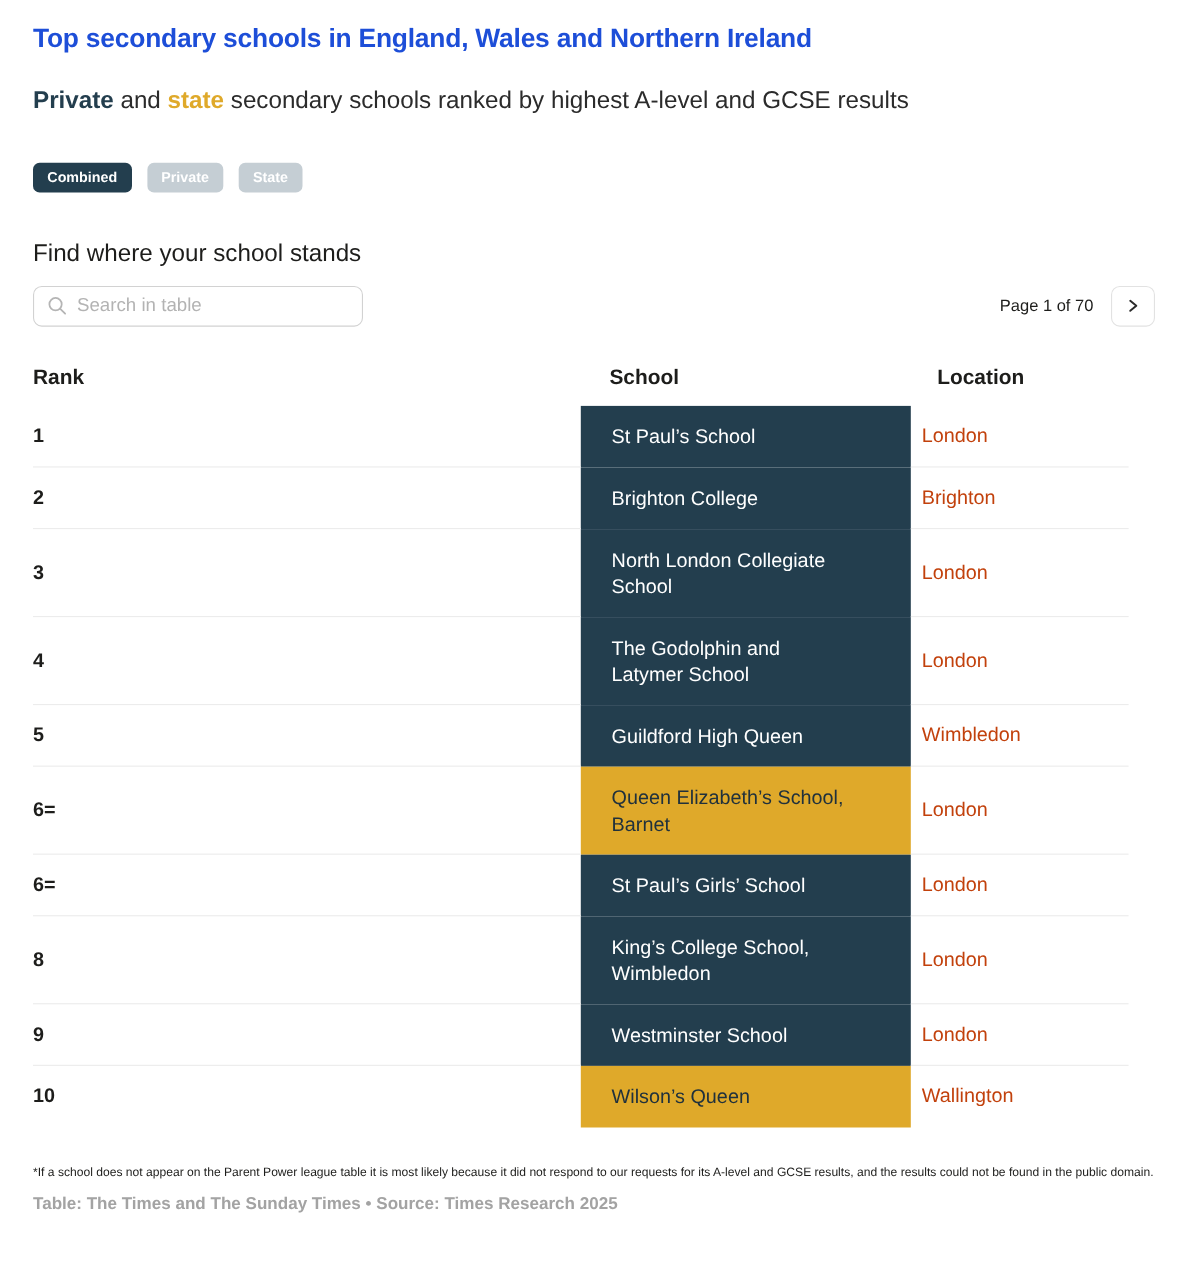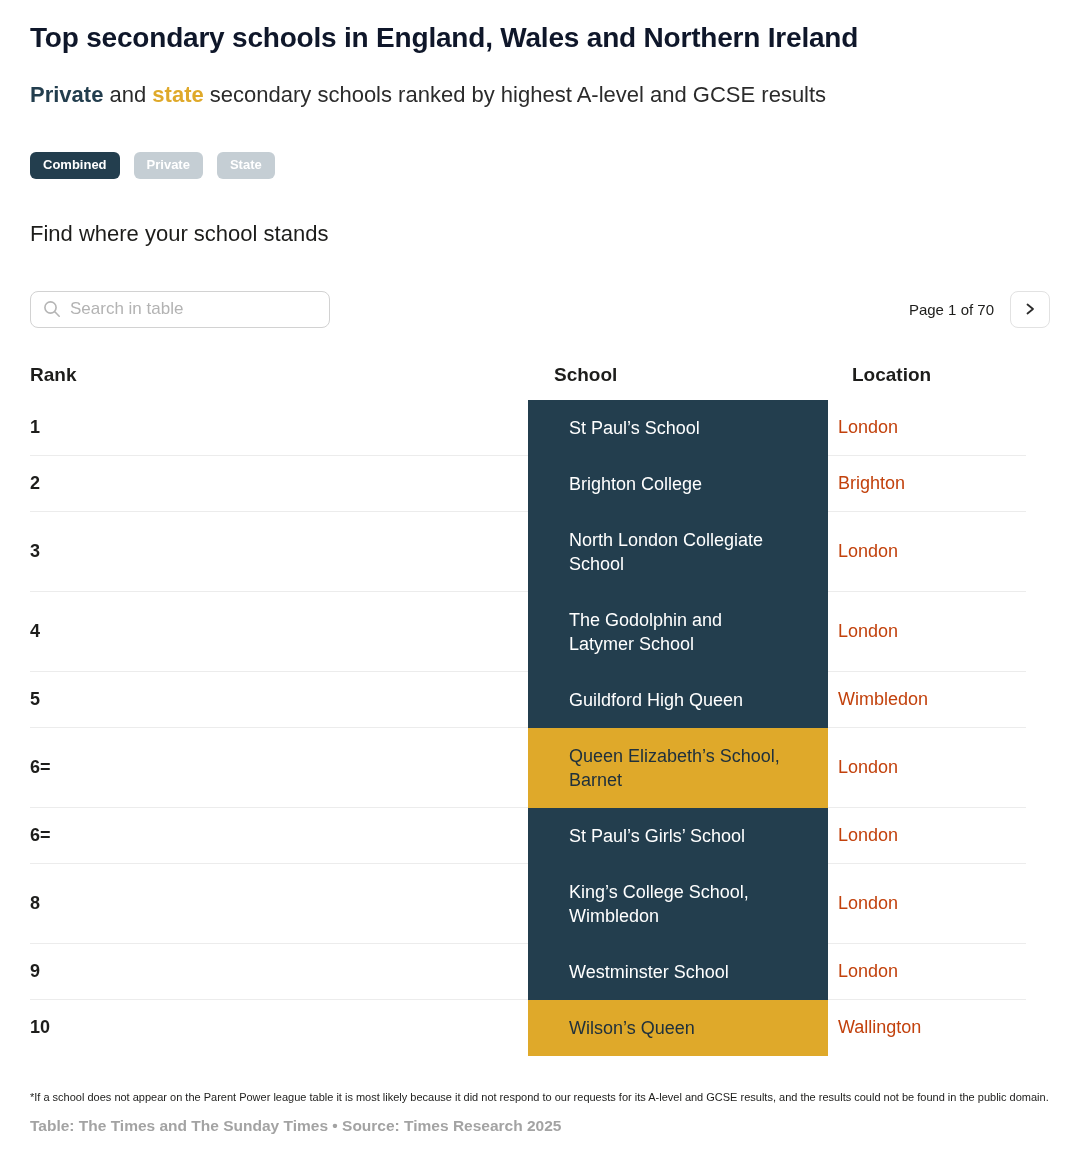--- a/index.html
+++ b/index.html
@@ -7,24 +7,24 @@
   body {
     width: 1080px;
     height: 1158px;
     font-family: "Liberation Sans", sans-serif;
     color: #1d1d1d;
     overflow: hidden;
   }
   .page { padding: 22px 30px 0 30px; width: 1080px; }
 
   .title {
-    font-size: 28px;
+    font-size: 24px;
     font-weight: 700;
     letter-spacing: -0.2px;
-    color: #0f172a;
+    color: #1d4ed8;
   }
   .subtitle {
     margin-top: 28px;
     font-size: 22px;
     font-weight: 400;
     color: #2b2b2b;
   }
   .subtitle .private { color: var(--navy); font-weight: 700; }
   .subtitle .state  { color: var(--gold); font-weight: 700; }
 
@@ -44,21 +44,21 @@
   .filter-btn.active { background: var(--navy); }
 
   .find-prompt {
     margin-top: 42px;
     font-size: 22px;
     font-weight: 400;
     color: #1d1d1b;
   }
 
   .controls {
-    margin-top: 44px;
+    margin-top: 17px;
     display: flex;
     align-items: flex-end;
     justify-content: space-between;
   }
   .searchbox {
     width: 300px;
     height: 37px;
     border: 1px solid #d2d2d2;
     border-radius: 8px;
     display: flex;
@@ -118,21 +118,21 @@
   td.rank {
     font-weight: 700;
     color: #1d1d1b;
     padding: 16px 0;
   }
   td.location { color: #c2410c; padding: 16px 0 16px 10px; }
   tbody tr + tr td.rank,
   tbody tr + tr td.location { border-top: 1px solid #ececec; }
 
   td.school {
-    padding: 16px 20px 16px 41px;
+    padding: 16px 20px 16px 28px;
     line-height: 24px;
   }
   td.school .school-text { max-width: 220px; display: block; }
   td.school.private { background: var(--navy); color: #ffffff; }
   td.school.state   { background: var(--gold); color: #20313c; }
 
   .footnote {
     margin-top: 31px;
     font-size: 11px;
     line-height: 21px;

